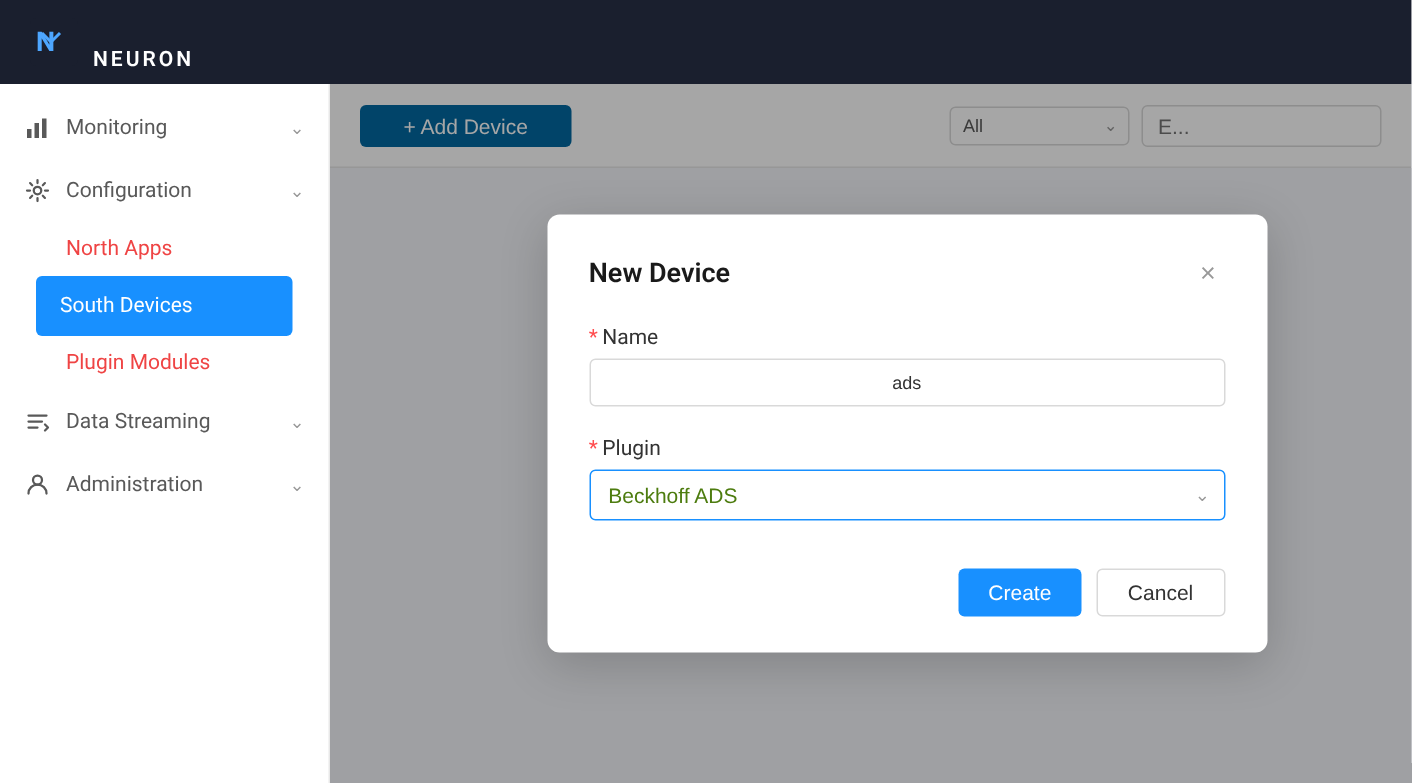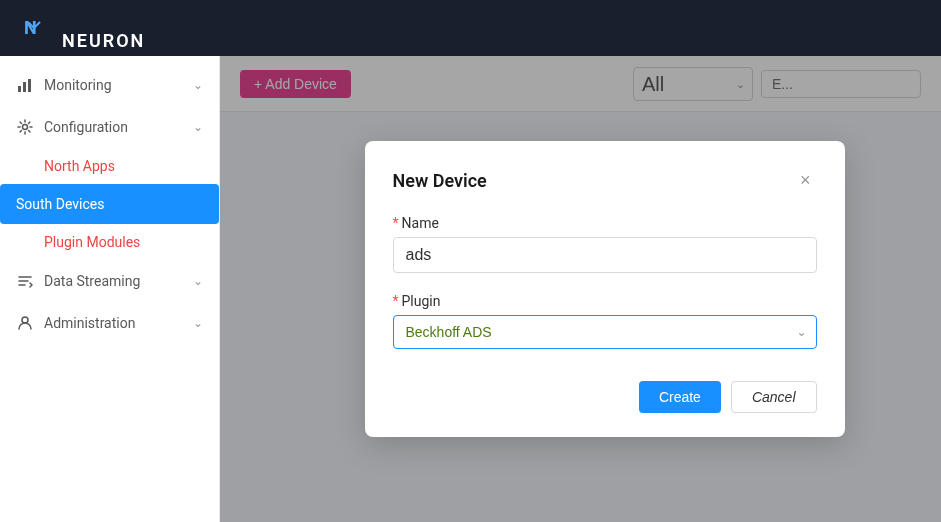--- a/index.html
+++ b/index.html
@@ -24,21 +24,21 @@
       display: flex;
       align-items: center;
       gap: 10px;
     }
     .logo-icon {
       width: 32px;
       height: 32px;
     }
     .topnav-title {
       color: #ffffff;
-      font-size: 18px;
+      font-size: 14px;
       font-weight: 600;
       letter-spacing: 2px;
       margin-top: 24px;
     }
 
     
     .main-layout {
       display: flex;
       height: calc(522px - 56px);
     }
@@ -58,21 +58,21 @@
       padding: 12px 16px;
       cursor: pointer;
       color: #595959;
       font-size: 14px;
       gap: 10px;
     }
     .sidebar-item.active {
       background: #1890ff;
       color: #fff;
       border-radius: 4px;
-      margin: 0 0;
+      margin: 0 24px;
     }
     .sidebar-item .item-label {
       flex: 1;
     }
     .sidebar-icon {
       width: 18px;
       height: 18px;
       display: flex;
       align-items: center;
       justify-content: center;
@@ -100,42 +100,42 @@
     .content-topbar {
       background: #fff;
       height: 56px;
       display: flex;
       align-items: center;
       padding: 0 20px;
       gap: 10px;
       border-bottom: 1px solid #e8e8e8;
     }
     .add-device-btn {
-      background: #ec4899;
+      background: #0369a1;
       color: #fff;
       border: none;
       border-radius: 4px;
-      padding: 6px 14px;
+      padding: 6px 29px;
       font-size: 14px;
       cursor: pointer;
       display: flex;
       align-items: center;
       gap: 6px;
     }
     .content-filter {
       margin-left: auto;
       display: flex;
       align-items: center;
       gap: 8px;
     }
     .filter-select {
       border: 1px solid #d9d9d9;
       border-radius: 4px;
       padding: 5px 40px 5px 8px;
-      font-size: 20px;
+      font-size: 12px;
       background: #fff;
       color: #595959;
       appearance: none;
       width: 120px;
     }
     .filter-input {
       border: 1px solid #d9d9d9;
       border-radius: 4px;
       padding: 5px 10px;
       font-size: 14px;
@@ -196,23 +196,24 @@
       gap: 3px;
     }
     .required-star {
       color: #ff4d4f;
     }
     .form-input {
       width: 100%;
       border: 1px solid #d9d9d9;
       border-radius: 4px;
       padding: 8px 12px;
-      font-size: 16px;
+      font-size: 12px;
       color: #333;
       outline: none;
+      text-align: center;
     }
     .form-select-wrapper {
       position: relative;
     }
     .form-select {
       width: 100%;
       border: 1px solid #1890ff;
       border-radius: 4px;
       padding: 8px 32px 8px 12px;
       font-size: 14px;
@@ -250,21 +251,20 @@
       margin-left: 46px;
     }
     .btn-cancel {
       background: #fff;
       color: #333;
       border: 1px solid #d9d9d9;
       border-radius: 4px;
       padding: 7px 20px;
       font-size: 14px;
       cursor: pointer;
-      font-style: italic;
     }
   </style>
 </head>
 <body>
 
 <div class="topnav">
   <div class="topnav-logo">
     <svg class="logo-icon" viewBox="0 0 32 32" fill="none">
       <rect width="32" height="32" rx="4" fill="#1a1f2e"></rect>
       <text x="4" y="22" font-size="18" fill="#4da6ff" font-weight="bold">N</text>

